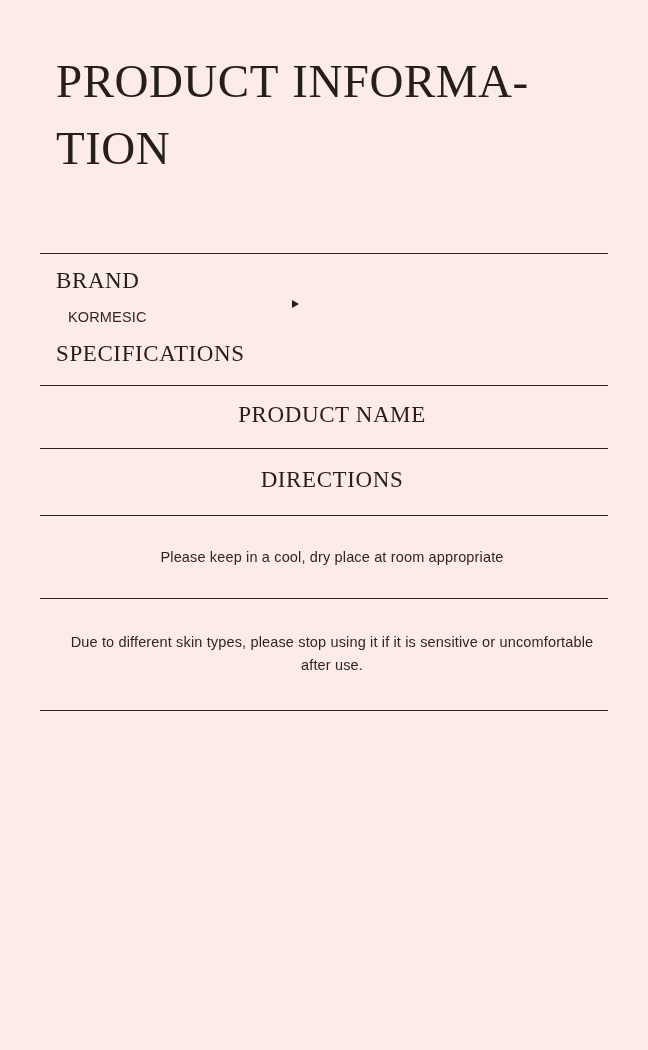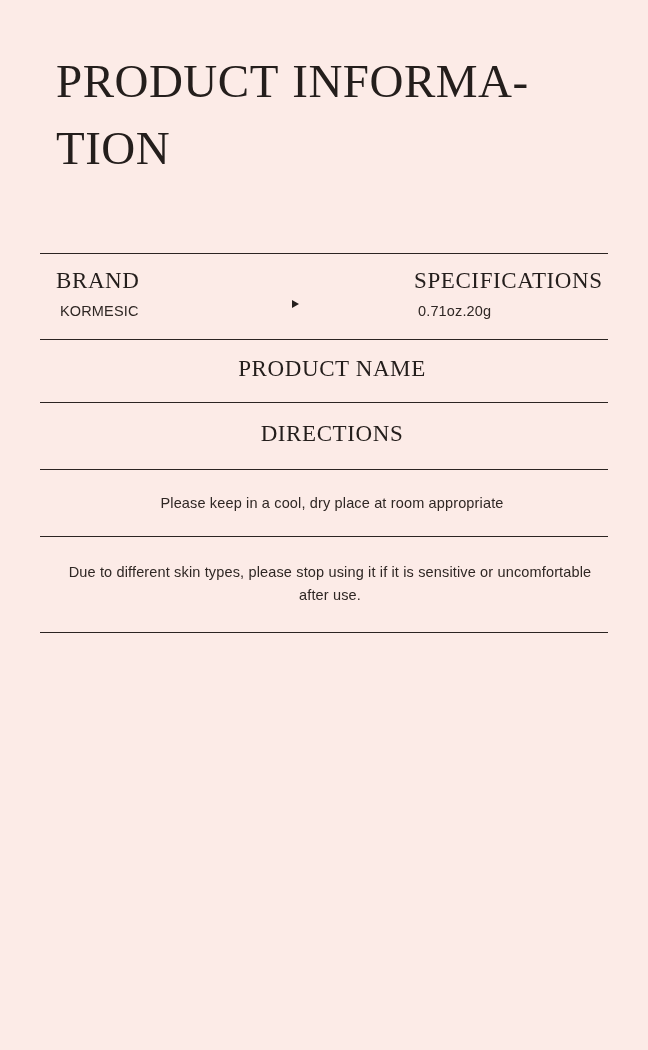--- a/index.html
+++ b/index.html
@@ -52,29 +52,30 @@
     color: #241e1c;
     margin: 0 0 6px 0;
     font-weight: normal;
   }
   .sec-body {
     font-family: "Liberation Sans", sans-serif;
     font-size: 14.5px;
     line-height: 1.55;
     color: #2f2724;
     letter-spacing: 0.15px;
-    margin: 4px;
+    margin: 12px;
     max-width: 548px;
   }
   .sec-body.narrow { max-width: 540px; }
   .two-col {
     display: flex;
     align-items: flex-start;
     position: relative;
     padding: 14px 0 12px 16px;
+    flex-direction: column;
   }
   .col-left { width: 358px; }
   .col-right { flex: 1; }
   .arrow-mark {
     position: absolute;
     left: 252px;
     top: 46px;
     width: 0;
     height: 0;
     border-left: 7px solid #241e1c;
@@ -97,21 +98,20 @@
   <div class="rule top"></div>
 
   <div class="two-col">
     <div class="arrow-mark"></div>
     <div class="col-left">
       <h2 class="sec-head">BRAND</h2>
       <p class="sec-body">KORMESIC</p>
     </div>
     <div class="col-right">
       <h2 class="sec-head">SPECIFICATIONS</h2>
-      <p class="sec-body">0.71oz.20g</p>
     </div>
   </div>
 
   <div class="rule"></div>
 
   <div class="section sec-pad-name">
     <h2 class="sec-head">PRODUCT NAME</h2>
   </div>
 
   <div class="rule"></div>

